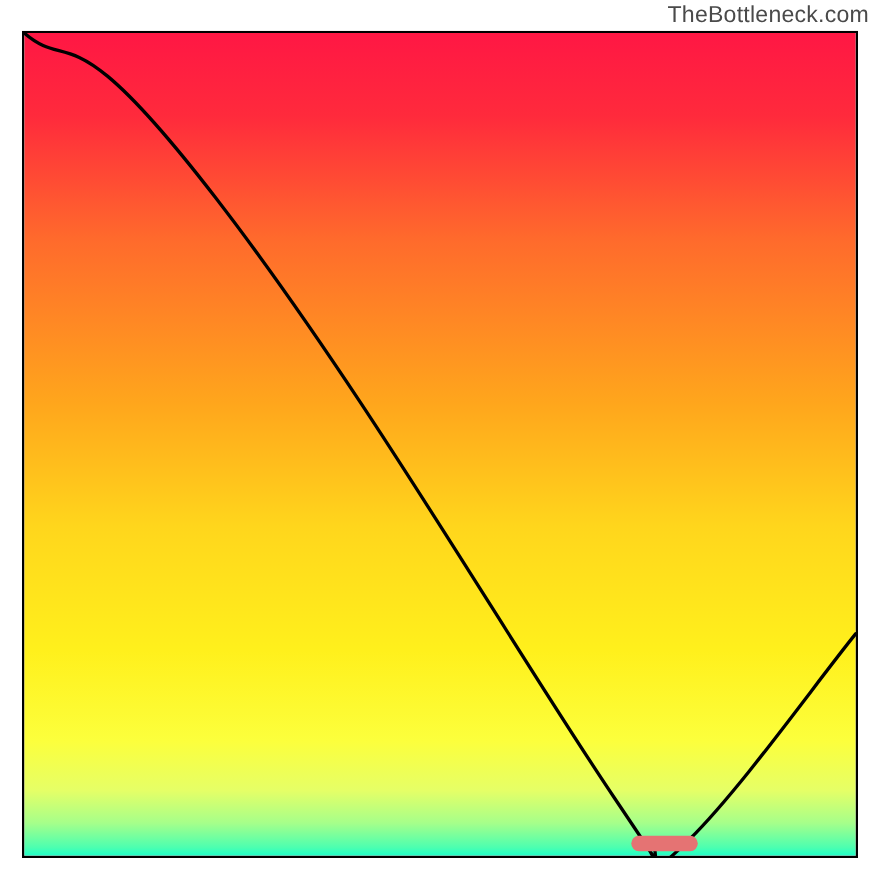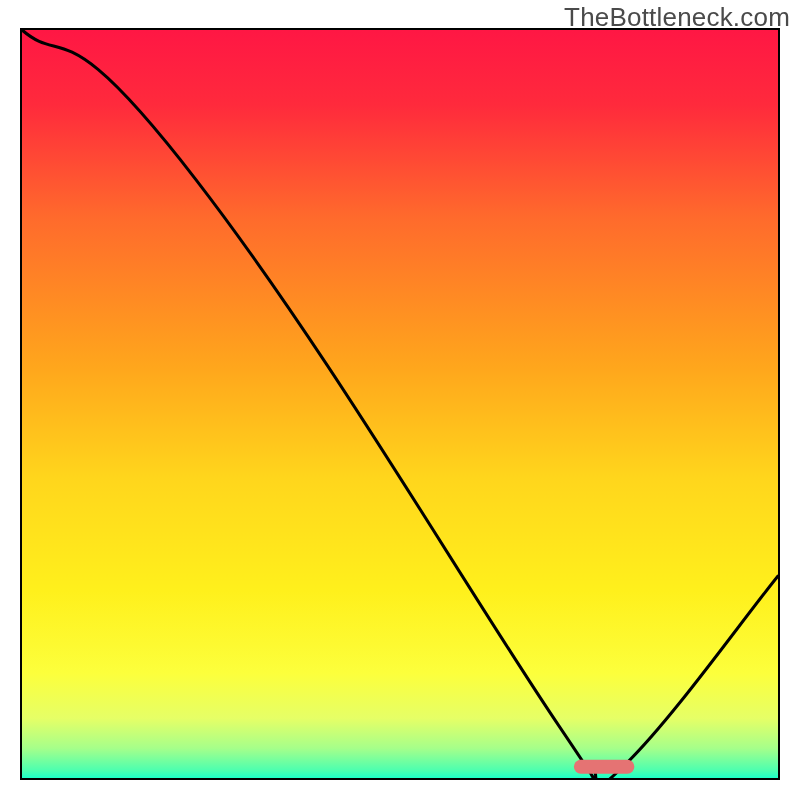--- a/index.html
+++ b/index.html
@@ -13,21 +13,21 @@
   }
   #stage {
     position: relative;
     width: 800px;
     height: 800px;
   }
   #watermark {
     position: absolute;
     top: 2px;
     right: 10px;
-    font-size: 26px;
+    font-size: 21px;
     font-weight: 500;
     color: #4a4a4a;
     letter-spacing: 0.2px;
     z-index: 5;
   }
   #plot-frame {
     position: absolute;
     left: 20px;
     top: 28px;
     width: 760px;

